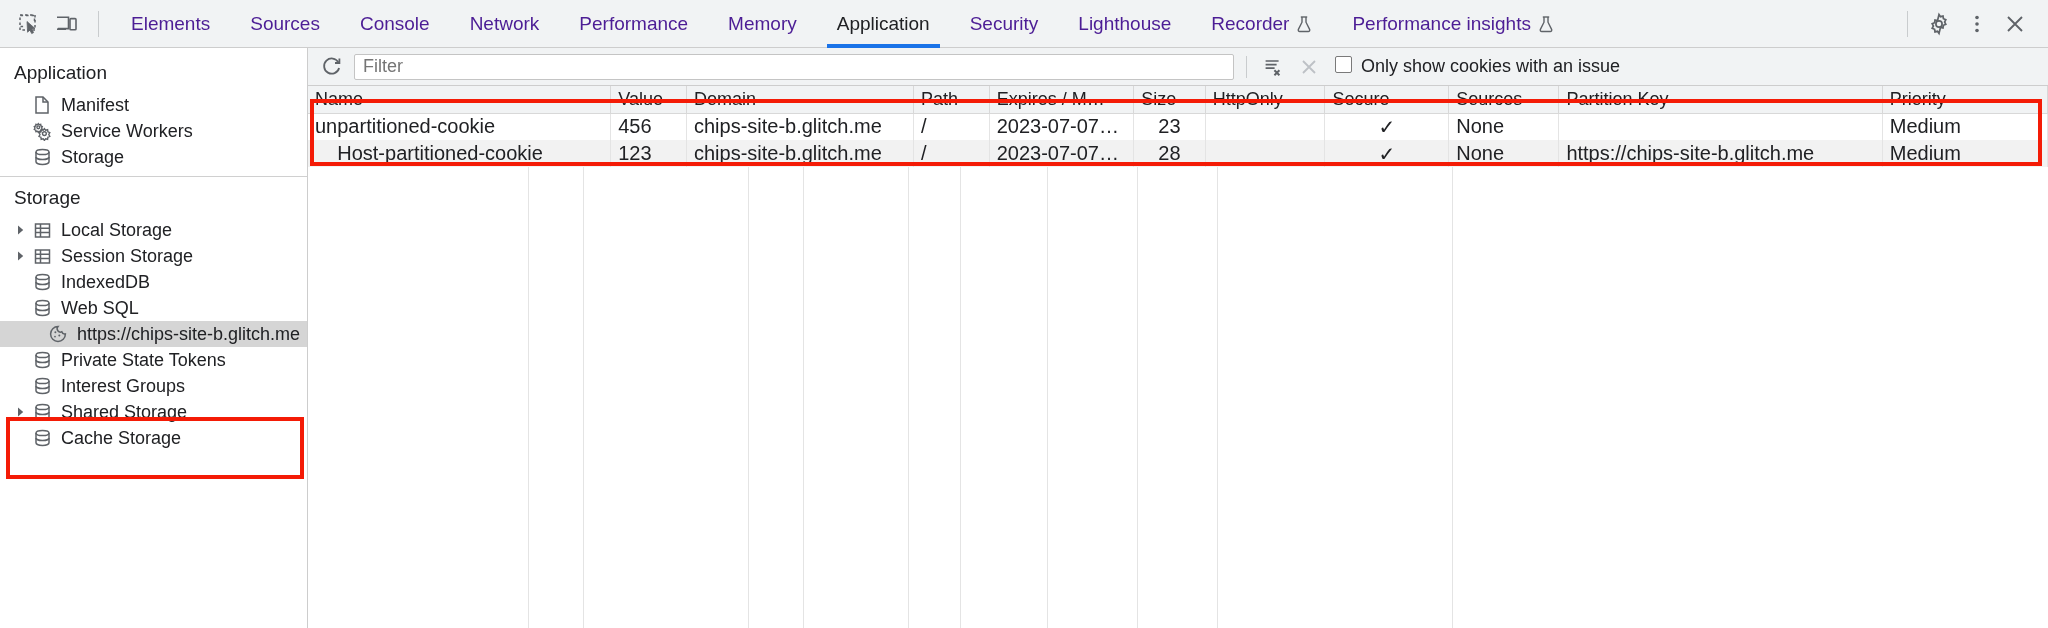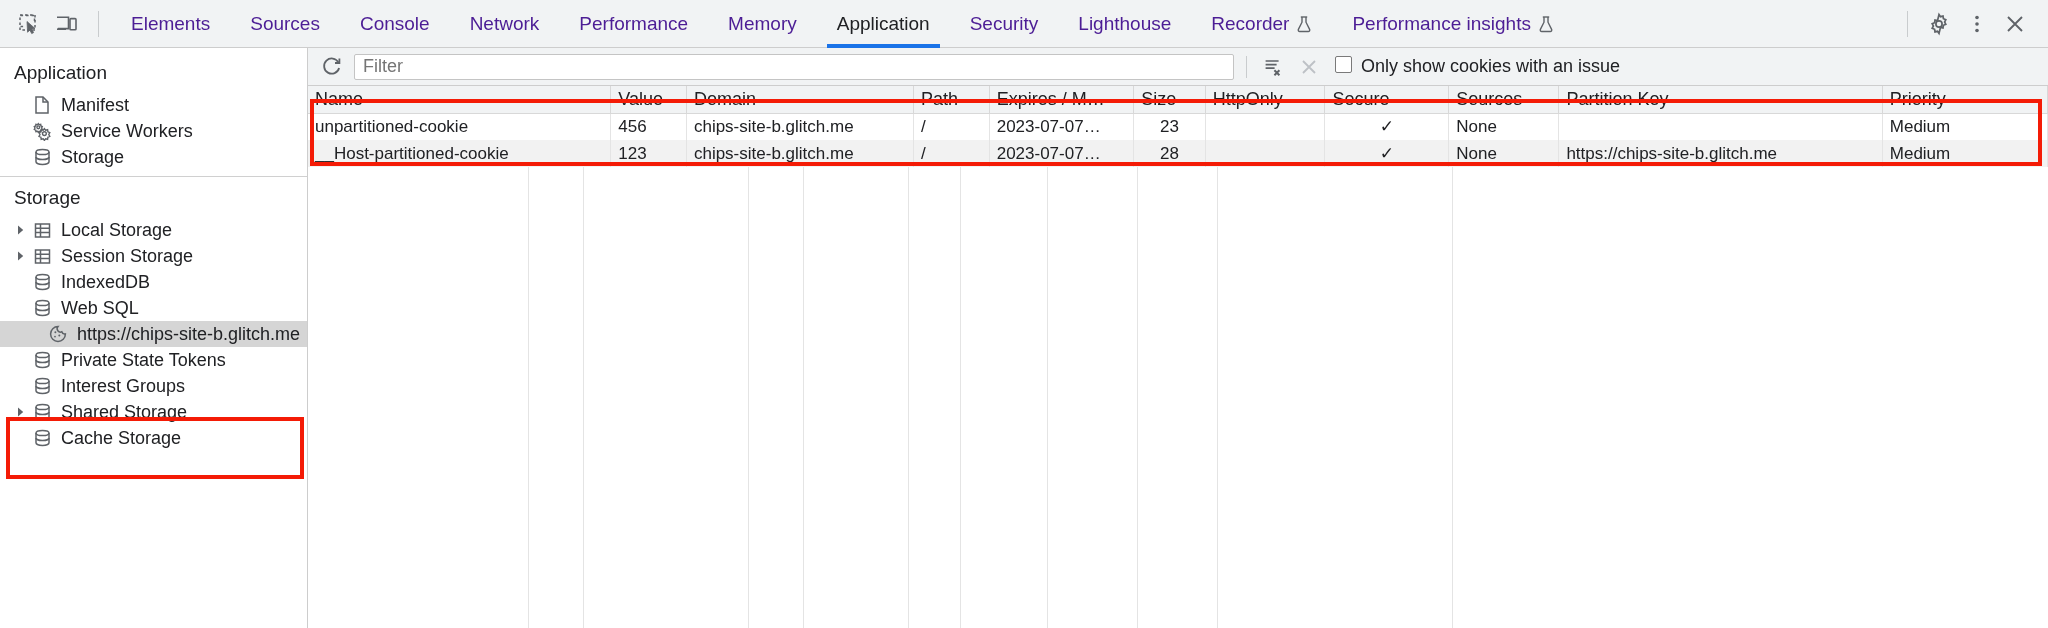--- a/index.html
+++ b/index.html
@@ -158,21 +158,21 @@
     border-bottom: 1px solid #d8d8d8;
     white-space: nowrap;
     overflow: hidden;
   }
   table.cookies td {
     height: 27px;
     padding: 0 7px;
     border-right: 1px solid #e4e4e4;
     white-space: nowrap;
     overflow: hidden;
-    font-size: 17px;
+    font-size: 20px;
   }
   table.cookies tr.row-odd td { background: #ffffff; }
   table.cookies tr.row-even td { background: #f2f2f2; }
   td.num { text-align: center; }
   td.center { text-align: center; }
   td.indent-name { padding-left: 25px; }
 
   
   .grid-filler { position: absolute; left: 0; right: 0; bottom: 0; top: 0; pointer-events: none; }
   .grid-col {

